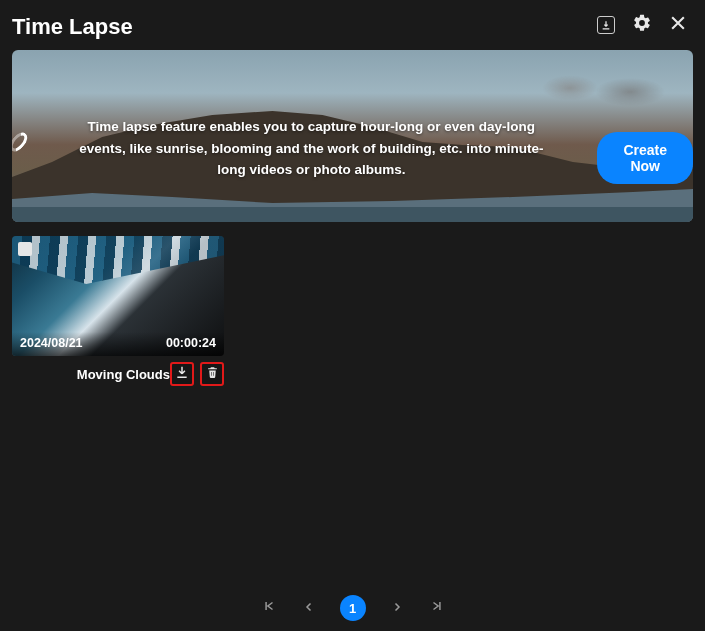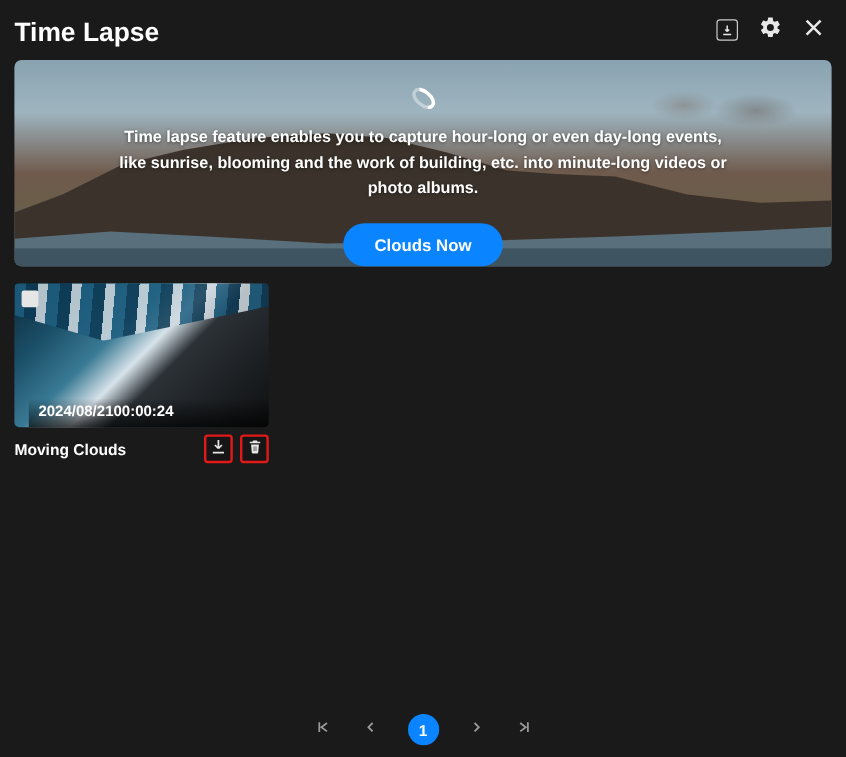--- a/index.html
+++ b/index.html
@@ -44,21 +44,21 @@
   }
   .mountain svg { width: 100%; height: 100%; display: block; }
   .clouds {
     position: absolute; right: 18px; top: 18px; width: 150px; height: 40px;
     background: radial-gradient(ellipse 40px 18px at 30% 50%, #888 0%, transparent 70%),
                 radial-gradient(ellipse 50px 20px at 70% 60%, #777 0%, transparent 70%);
     opacity: 0.7;
   }
   .banner-center {
     position: absolute; left: 0; right: 0; top: 0; bottom: 0;
-    display: flex; flex-direction: column; align-items: center; justify-content: space-between;
+    display: flex; flex-direction: row; align-items: center; justify-content: space-between;
     padding-top: 14px;
     margin-top: 11px;
   }
   .loader {
     width: 22px; height: 22px; border: 3px solid rgba(255,255,255,0.4);
     border-top-color: #fff; border-right-color: #fff;
     border-radius: 50%; margin-bottom: 14px;
     transform: rotate(40deg);
   }
   .banner-text {
@@ -89,28 +89,28 @@
     position: absolute; left: 0; top: 0; width: 100%; height: 48px;
     background: repeating-linear-gradient(95deg, #1e5e80 0 10px, #0c3a55 10px 20px, #cfd9df 20px 28px);
     clip-path: polygon(0 0, 100% 0, 100% 40%, 35% 100%, 0 55%);
     opacity: 0.85;
   }
   .thumb-check {
     position: absolute; left: 6px; top: 6px; width: 14px; height: 14px;
     background: #e6e6e6; border-radius: 2px;
   }
   .thumb-footer {
-    position: absolute; left: 12px; right: 0; bottom: 0;
-    display: flex; 
+    position: absolute; left: 0; right: 0; bottom: 0;
+    display: flex; justify-content: space-between;
     padding: 4px 8px 6px;
     background: linear-gradient(to top, rgba(0,0,0,0.7), transparent);
     font-size: 12.5px; font-weight: 600;
   }
   .card-bottom {
-    display: flex; justify-content: space-between; align-items: center;
+    display: flex; justify-content: flex-end; align-items: center;
     margin-top: 6px;
   }
   .card-title { font-size: 13px; font-weight: 600; color: #fff; }
   .card-actions { display: flex; gap: 6px; }
   .action-btn {
     width: 24px; height: 24px;
     border: 2px solid #e11919;
     border-radius: 3px;
     display: flex; align-items: center; justify-content: center;
     cursor: pointer; color: #e6e6e6;
@@ -166,21 +166,21 @@
     <svg viewBox="0 0 680 115" preserveAspectRatio="none">
       <path d="M0,70 L40,55 L90,30 L140,18 L200,8 L260,4 L310,8 L360,20 L410,35 L450,38 L500,40 L560,55 L620,62 L680,60 L680,115 L0,115 Z" fill="#3b332b"></path>
       <path d="M0,115 L0,92 L80,86 L160,90 L260,96 L380,94 L500,90 L620,85 L680,82 L680,115 Z" fill="#5a6f7c"></path>
       <rect x="0" y="100" width="680" height="15" fill="#3e5561"></rect>
     </svg>
   </div>
   <div class="clouds"></div>
   <div class="banner-center">
     <div class="loader"></div>
     <div class="banner-text">Time lapse feature enables you to capture hour-long or even day-long events, like sunrise, blooming and the work of building, etc. into minute-long videos or photo albums.</div>
-    <button class="create-btn">Clouds Now</button>
+    <button class="create-btn">Create Now</button>
   </div>
 </div>
 
 <div class="gallery">
   <div class="card">
     <div class="thumb">
       <div class="thumb-ceiling"></div>
       <div class="thumb-check"></div>
       <div class="thumb-footer">
         <span>2024/08/21</span>

